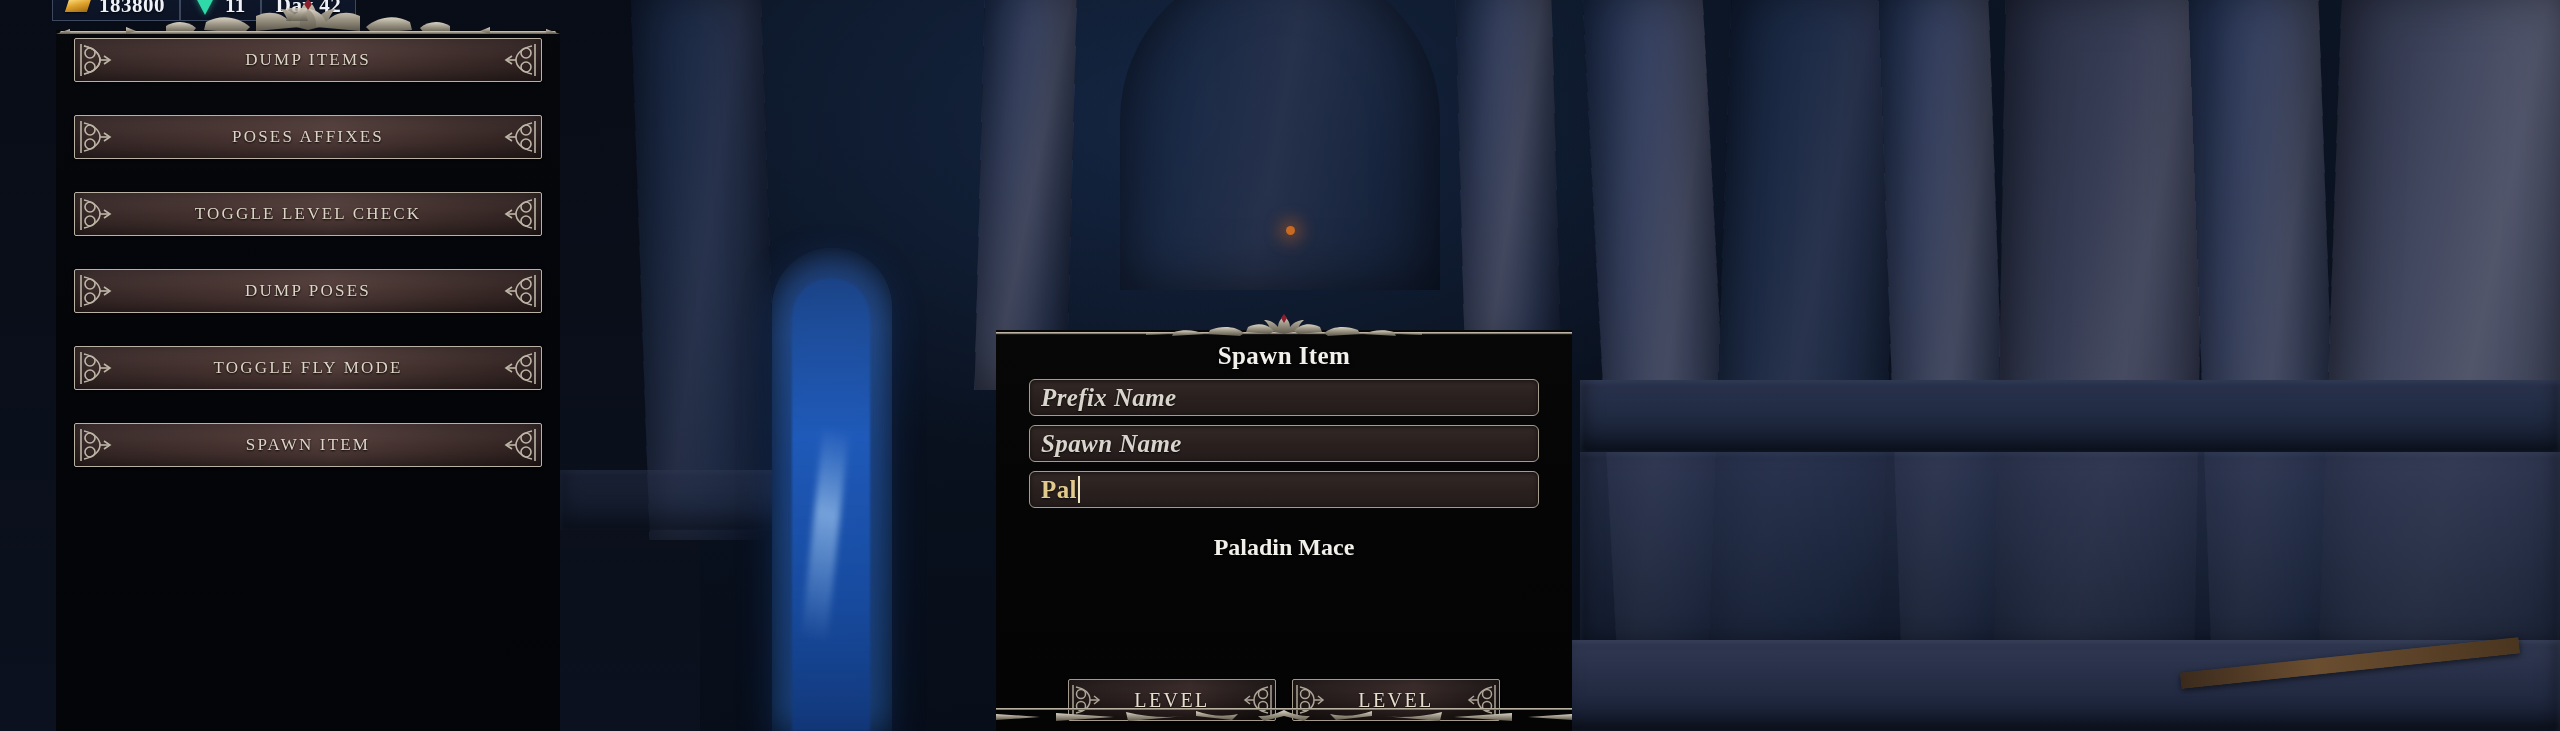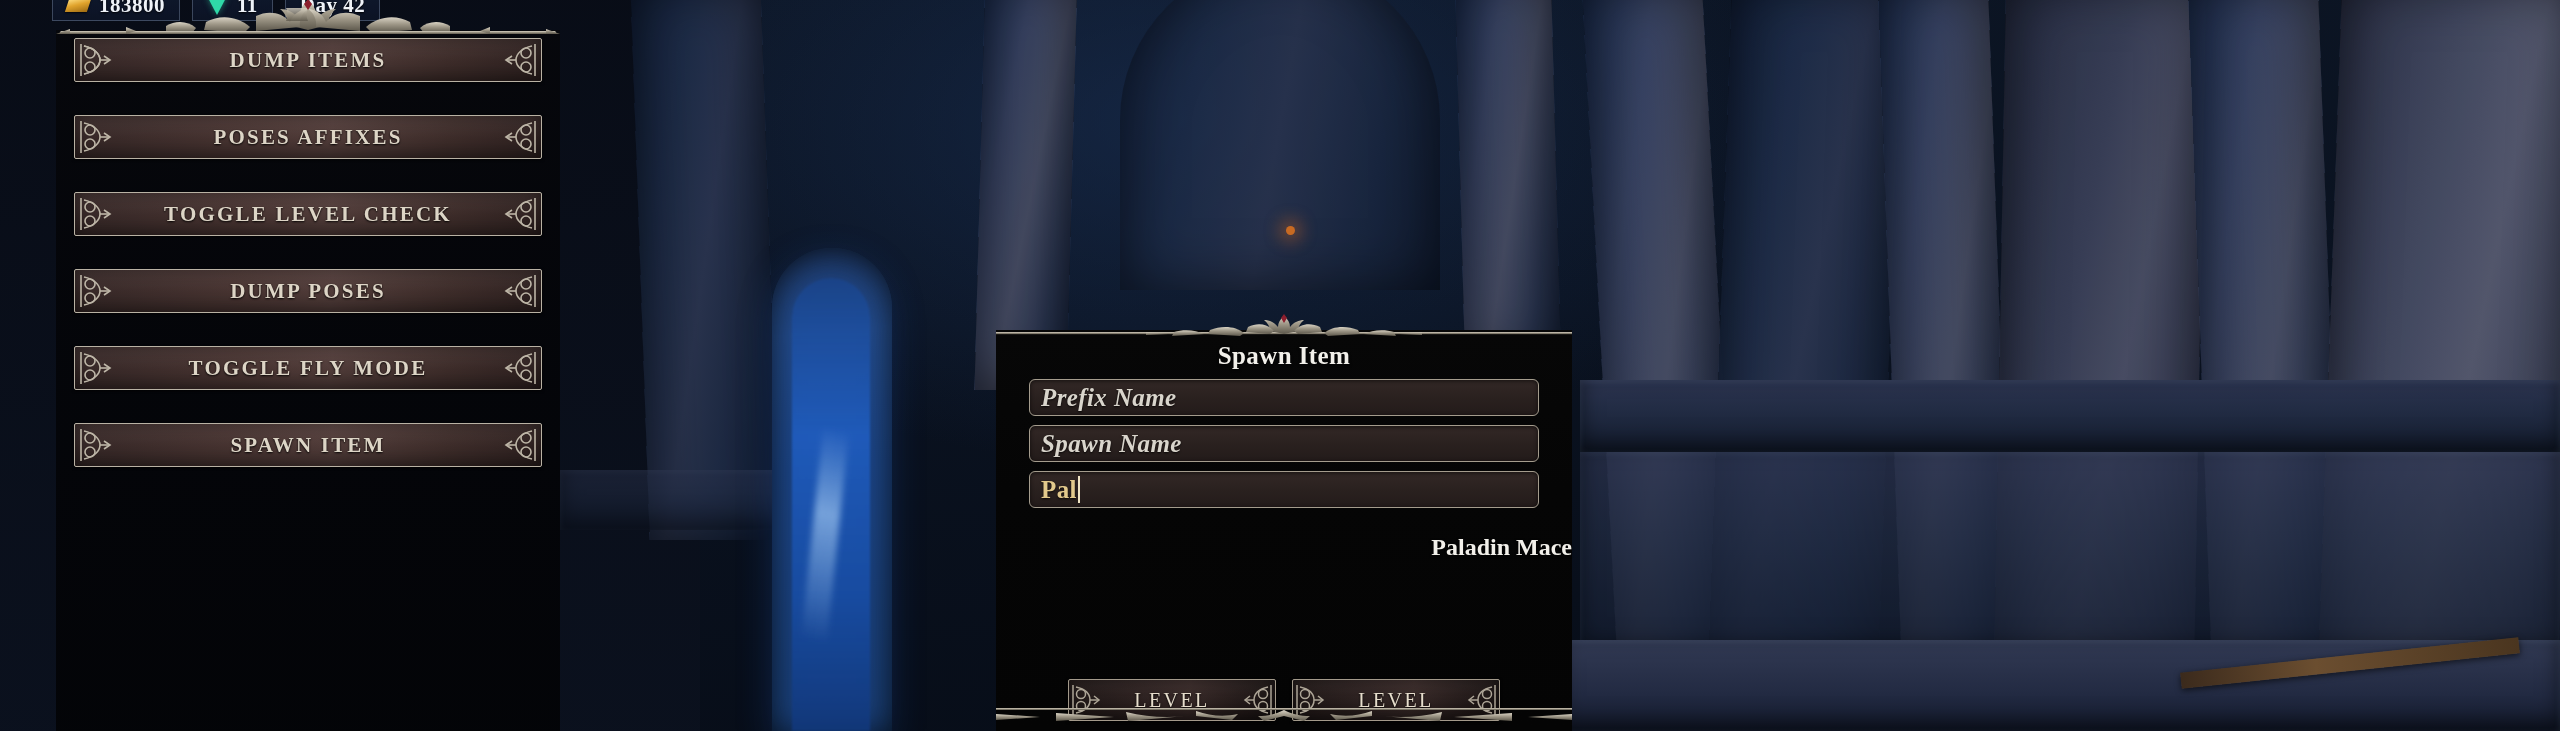--- a/index.html
+++ b/index.html
@@ -68,21 +68,21 @@
   #beam {
     position:absolute; left:2180px; top:655px; width:340px; height:16px;
     transform:rotate(-6deg);
     background:linear-gradient(90deg, #3b2a1c 0%, #6b4e30 40%, #4a351f 100%);
     box-shadow:0 2px 6px rgba(0,0,0,0.6);
   }
 
   
   #hud {
     position:absolute; left:0; top:0; width:100%; height:22px;
-    display:flex; align-items:center; gap:12px;
+    display:flex; align-items:center; gap:0px;
     padding-left:52px;
     z-index:40;
     overflow:hidden;
   }
   .hud-cell {
     display:flex; align-items:center; gap:10px;
     height:30px; margin-top:-10px;
     padding:0 14px;
     border:1px solid rgba(150,165,195,0.35);
     border-top:none;
@@ -127,26 +127,25 @@
     border:1px solid #b9b2a4;
     border-radius:2px;
     background:
       linear-gradient(180deg, rgba(255,255,255,0.045) 0%, rgba(0,0,0,0.12) 55%, rgba(0,0,0,0.3) 100%),
       linear-gradient(95deg, #3d2d2c 0%, #503a37 35%, #5a4340 55%, #45322f 80%, #352625 100%);
     box-shadow:inset 0 0 18px rgba(0,0,0,0.45), 0 1px 3px rgba(0,0,0,0.7);
     cursor:pointer;
   }
   .menu-btn .lbl {
     font-family:"Liberation Serif", serif;
-    font-size:21px;
+    font-size:17px;
     letter-spacing:2.2px;
     color:#ddd5c6;
     text-shadow:0 1px 2px rgba(0,0,0,0.95);
     white-space:nowrap;
-    font-weight:bold;
   }
   .filig { position:absolute; top:50%; transform:translateY(-50%); width:34px; height:40px; opacity:0.92; }
   .filig.l { left:3px; }
   .filig.r { right:3px; transform:translateY(-50%) scaleX(-1); }
 
   
   #dialog {
     position:absolute; left:996px; top:330px; width:576px; height:401px;
     background:linear-gradient(180deg, #070707 0%, #050505 40%, #040404 100%);
     z-index:60;
@@ -199,21 +198,21 @@
     text-shadow:0 1px 2px rgba(0,0,0,0.8);
   }
   #caret {
     display:inline-block;
     width:2.5px; height:27px;
     background:#efe4c4;
     margin-left:1px;
     vertical-align:middle;
   }
   #suggestion {
-    text-align:right;
+    text-align:center;
     font-family:"Liberation Serif", serif;
     font-size:24px;
     font-weight:bold;
     color:#f2f0ea;
     margin-top:26px;
     text-shadow:0 1px 3px rgba(0,0,0,0.9);
   }
   #dlg-actions {
     position:absolute; left:0; bottom:10px; width:100%;
     display:flex; justify-content:center; gap:16px;

